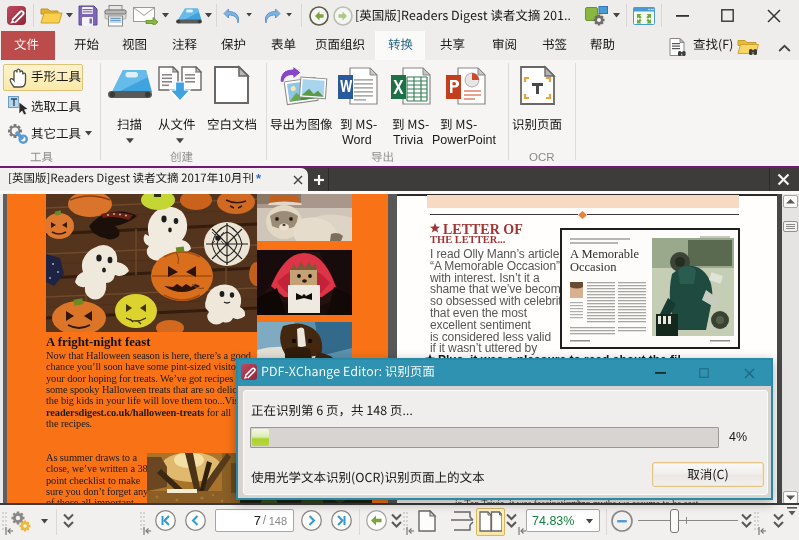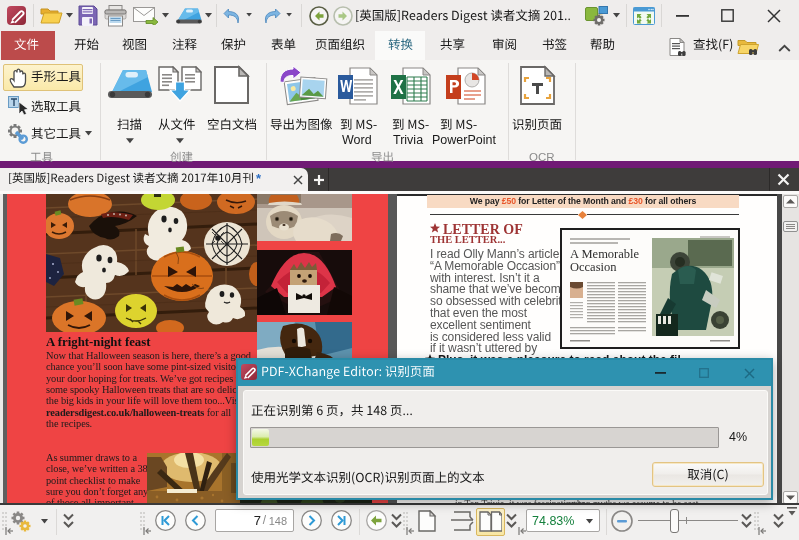--- a/index.html
+++ b/index.html
@@ -323,21 +323,21 @@
         <rect x="12" y="11" width="3.6" height="6" rx="1.6"></rect>
         <rect x="16.4" y="11" width="3.6" height="6" rx="1.6"></rect>
         <rect x="15" y="12.2" width="2" height="1.8"></rect>
       </g>
   </svg>
   <svg class="ico" style="left:778px;top:13px" width="13" height="8" viewBox="0 0 13 8">
       <path d="M1.2 7 L6.5 1.8 L11.8 7" fill="none" stroke="#444" stroke-width="1.8"></path>
     </svg>
 </div>
 
-<div class="abs" style="left:0;top:60px;width:799px;height:108px;background:#f6f5f3;border-bottom:7px solid #701a75">
+<div class="abs" style="left:0;top:60px;width:799px;height:108px;background:#f6f5f3;border-bottom:2px solid #701a75">
 
 <div class="abs" style="left:3px;top:4px;width:80px;height:27px;background:linear-gradient(#fdf3cd,#fae9a9);border:1px solid #dfc278;border-radius:2px"></div>
 <svg class="ico" style="left:8px;top:7px" width="20" height="22" viewBox="0 0 20 22">
   <path d="M6 20 C3 16 1.5 13 2.5 12 c1-1 2.5 0 3.5 1.5 L6 5.5 c0-2.5 3-2.5 3 0 L9 4 c0-2.5 3-2.5 3 0 l0 1.5 c0-2 2.8-2 2.8 0 l0 2 c0-1.8 2.7-1.8 2.7 0.2 L17.5 14 c0 4-1.5 6-4.5 6 z" fill="#fff" stroke="#4a4a4a" stroke-width="1.3"></path>
 </svg>
 <div class="abs" style="left:31px;top:10px">
       <svg width="50.0" height="15.6" viewBox="0 0 50.0 15.6" style="overflow:visible">
         <g transform="translate(0,11.00) scale(0.012500,-0.012500)" fill="#1a1a1a">
           <path transform="translate(0,0)" d="M50 322V248H463V25C463 5 454 -2 432 -3C409 -3 330 -4 246 -2C258 -22 272 -55 278 -76C383 -77 449 -76 487 -63C524 -51 540 -29 540 25V248H953V322H540V484H896V556H540V719C658 733 768 753 853 778L798 839C645 791 354 765 116 753C123 737 132 707 134 688C238 692 352 699 463 710V556H117V484H463V322Z"></path>
           <path transform="translate(1000,0)" d="M846 824C784 743 670 658 574 610C593 596 615 574 628 557C730 613 842 703 916 795ZM875 548C808 461 687 371 584 319C603 304 625 281 638 266C745 325 866 422 943 520ZM898 278C823 153 681 42 532 -19C552 -35 574 -61 586 -79C740 -8 883 111 968 250ZM404 708V449H243V708ZM41 449V379H171C167 230 145 83 37 -36C55 -46 81 -70 93 -86C213 45 238 211 242 379H404V-79H478V379H586V449H478V708H573V778H58V708H172V449Z"></path>
@@ -665,21 +665,21 @@
         <path d="M1.5 1.5 L11.5 11.5"></path>
         <path d="M11.5 1.5 L1.5 11.5"></path>
       </g>
     </svg>
 </div>
 <div class="abs" style="left:0;top:191px;width:799px;height:3px;background:#fbfaf9"></div>
 
 <div class="abs" style="left:0;top:194px;width:799px;height:311px;background:#5f5f5f;overflow:hidden">
 <div class="abs" style="left:0;top:0;width:2.5px;height:311px;background:#eceae9"></div>
 
-<div class="abs" style="left:7px;top:0;width:381px;height:311px;background:#ef4444;overflow:hidden">
+<div class="abs" style="left:7px;top:0;width:381px;height:311px;background:#f97316;overflow:hidden">
 
   <svg class="abs" style="left:39px;top:0" width="211" height="138" viewBox="0 0 211 138">
     <rect width="211" height="138" fill="#55341d"></rect>
     <g stroke="#331d0c" stroke-width="3">
           <path d="M0 40 L211 30"></path>
           <path d="M0 84 L211 74"></path>
           <path d="M0 124 L211 114"></path>
         </g>
     <g stroke="#6e492a" stroke-width="1.4">
           <path d="M0 14 L211 5"></path>
@@ -850,21 +850,20 @@
     <path d="M20 51 l10 -20 8 20 z" fill="#3c5226"></path>
         <path d="M60 51 l14 -26 10 26 z" fill="#31451e"></path>
     <rect x="40" y="40" width="30" height="6" fill="#4e683a"></rect>
     <circle cx="100" cy="44" r="6" fill="#2c3c20"></circle>
   </svg>
 </div>
 
 <div class="abs" style="left:397px;top:0;width:380px;height:311px;background:#fffefd;overflow:hidden">
   <div class="abs" style="left:0;top:0;width:380px;height:2px;background:#2a2a2a"></div>
   <div class="abs" style="left:30px;top:1px;width:312px;height:13px;background:#f8dac3"></div>
-  <div class="abs" style="left:30px;top:1px;width:312px;height:13px;font-size:8.7px;letter-spacing:-0.1px;font-weight:bold;color:#222;text-align:center;line-height:13px">We pay <span style="color:#e8562a">£50</span> for Letter of the Month and <span style="color:#e8562a">£30</span> for all others</div>
   <div class="abs" style="left:33px;top:20px;width:309px;height:1.3px;background:#3a3a3a"></div>
   <svg class="abs" style="left:181px;top:16.5px" width="9" height="8" viewBox="0 0 9 8">
         <rect x="0" y="0" width="9" height="8" fill="#fffefd"></rect>
         <path d="M4.5 0 L9 4 L4.5 8 L0 4 Z" fill="#e8823c"></path>
       </svg>
   <svg class="abs" style="left:33px;top:29px" width="10" height="10" viewBox="0 0 10 10">
         <path d="M5 0 L6.4 3.4 L10 3.7 L7.2 6 L8.1 9.6 L5 7.6 L1.9 9.6 L2.8 6 L0 3.7 L3.6 3.4 Z" fill="#9e3434"></path>
       </svg>
   <div class="abs" style="left:46px;top:28px;font-family:'Liberation Serif',serif;font-weight:bold;font-size:14px;color:#9e3434">LETTER OF</div>
   <div class="abs" style="left:33px;top:39.5px;font-family:'Liberation Serif',serif;font-weight:bold;font-size:10.5px;color:#9e3434">THE LETTER...</div>

